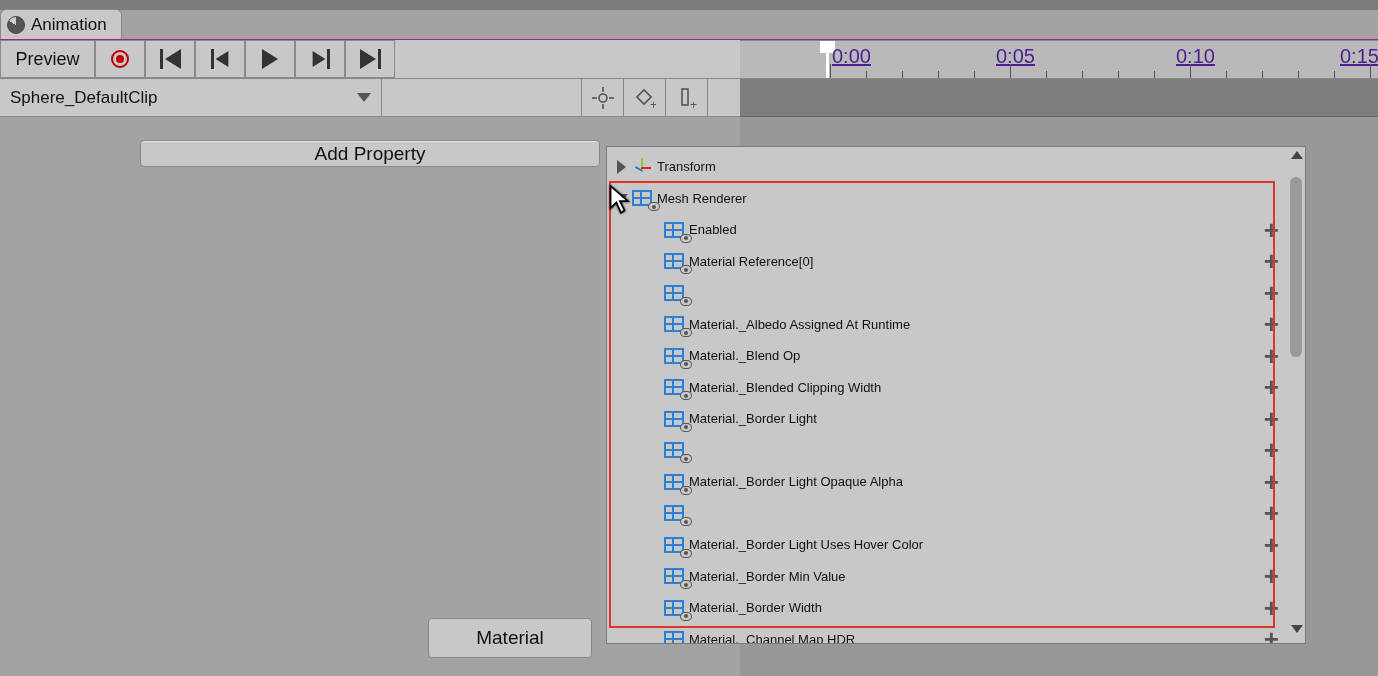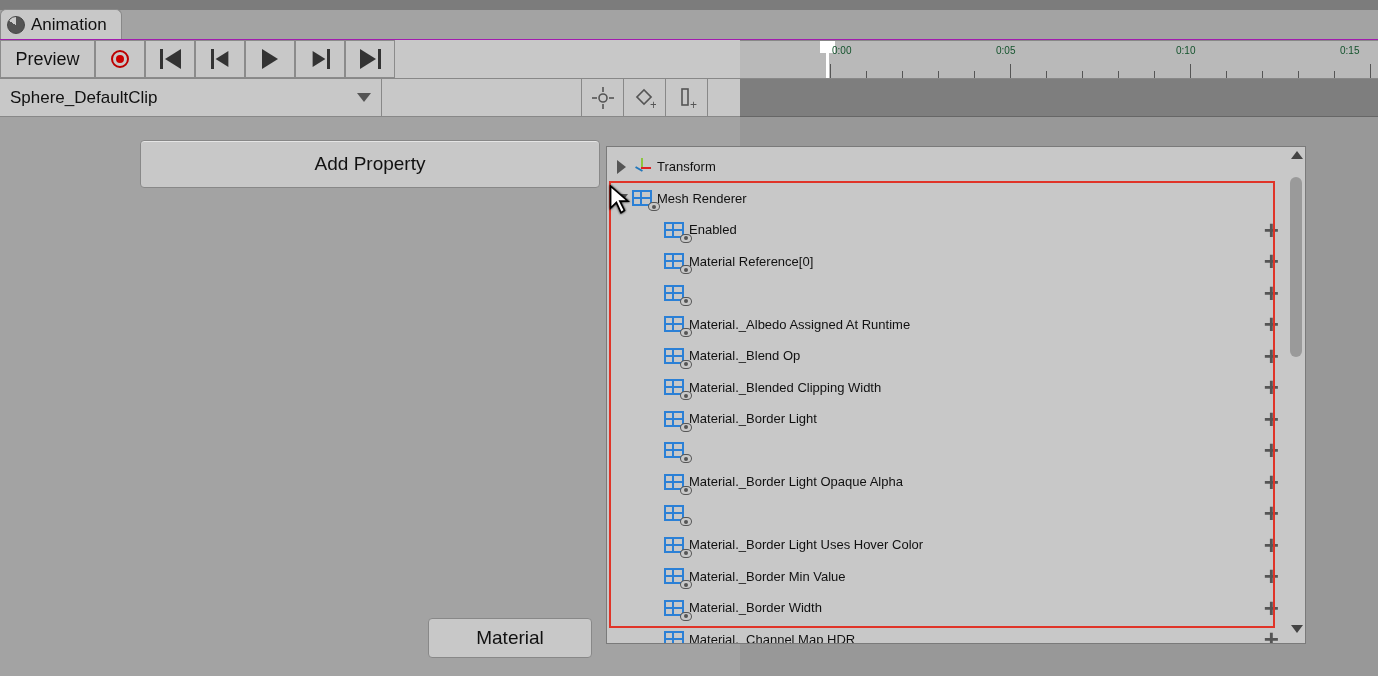--- a/index.html
+++ b/index.html
@@ -87,29 +87,29 @@
   .timeline-header{
     position:absolute;
     left:740px; top:40px;
     height:39px;
     right:0;
     background:#b9b9b9;
     border-top:1px solid #888;border-bottom:1px solid #888;
   }
   .timeline-header .playhead{position:absolute;left:86px;top:0;width:3px;height:100%;background:#fff;}
   .timeline-header .playhead:before{content:"";position:absolute;top:0;left:-6px;width:15px;height:12px;background:#fff;}
-  .tick-label{position:absolute;top:4px;color:#14532d;font-size:10px;}
+  .tick-label{position:absolute;top:4px;color:#4c1d95;font-size:20px;text-decoration:underline;}
   .ticks{position:absolute;bottom:0;left:0;right:0;height:20px;}
   .ticks .t{position:absolute;bottom:0;width:1px;background:#555;height:8px;}
   .timeline-body{
     position:absolute;left:740px;top:79px;right:0;height:38px;background:#7e7e7e;border-bottom:1px solid #666;
   }
   .timeline-rest{position:absolute;left:740px;top:117px;right:0;bottom:0;background:#989898;}
   .add-prop-btn{
-    position:absolute;left:140px;top:140px;width:460px;height:48px;
+    position:absolute;left:140px;top:140px;width:460px;height:27px;
     background:#c8c8c8;border:1px solid #888;border-radius:4px;
     display:flex;align-items:center;justify-content:center;font-size:19px;
     cursor:pointer;
     box-shadow:0 1px 0 #e5e5e5 inset;
   }
 
   .prop-popup{
     position:absolute;
     left:606px; top:146px;
     width:700px; height:498px;

